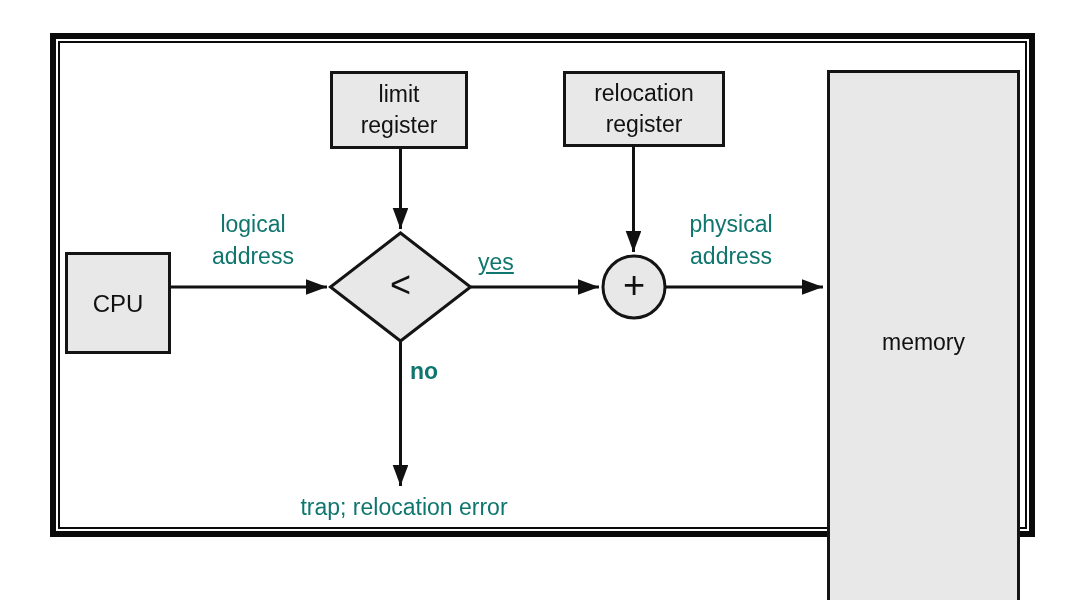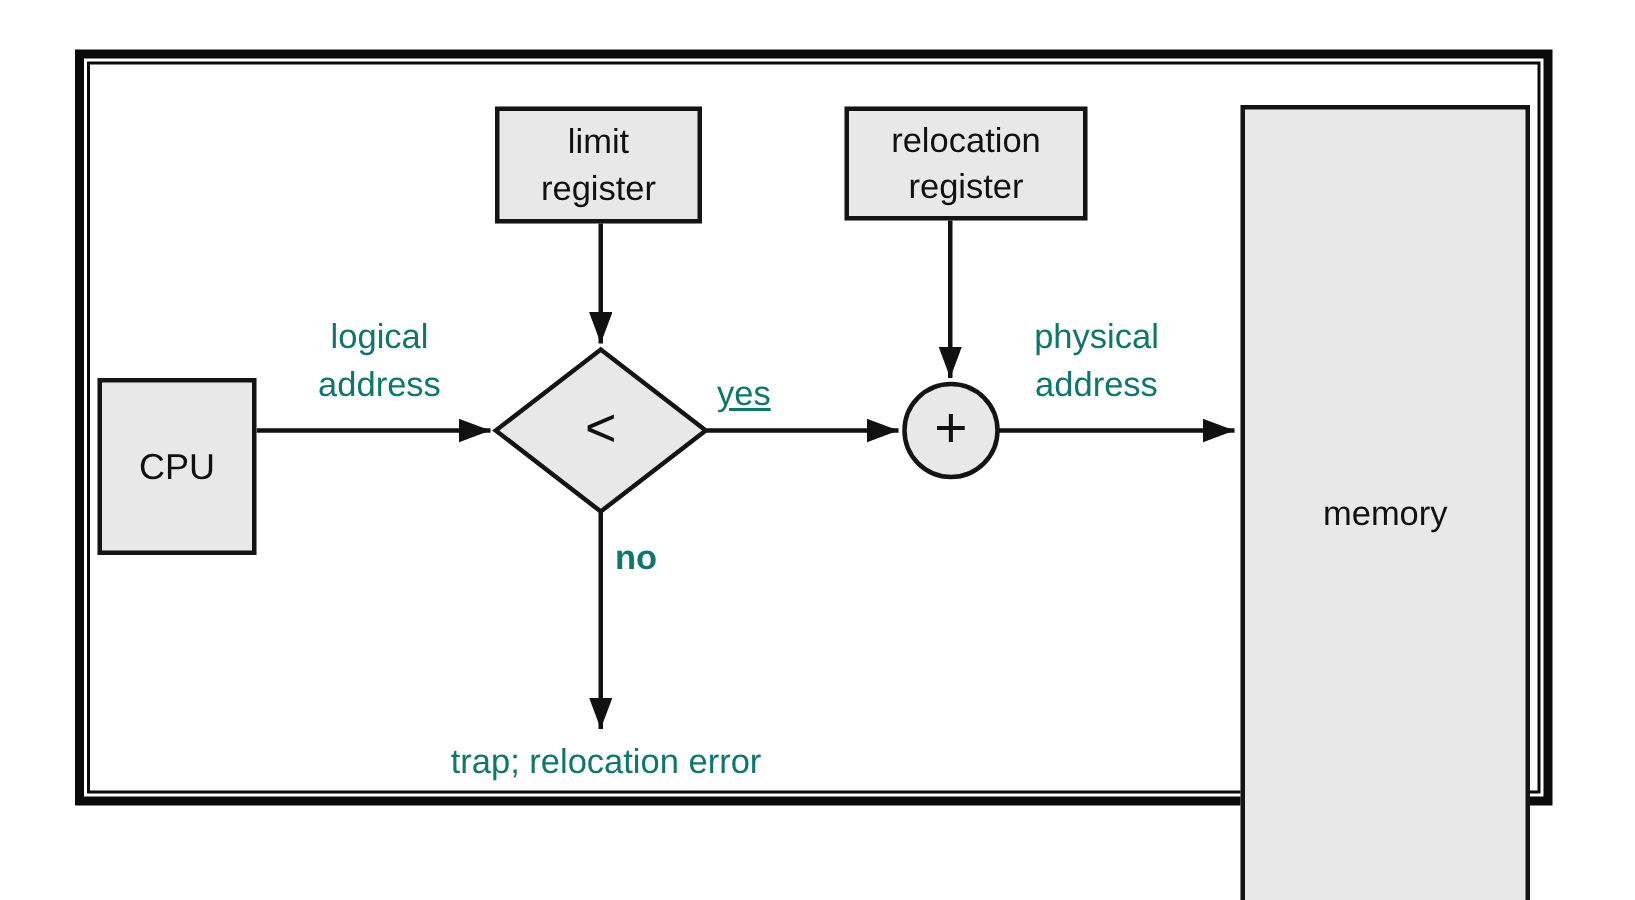--- a/index.html
+++ b/index.html
@@ -44,21 +44,21 @@
     display: flex;
     align-items: center;
     justify-content: center;
     text-align: center;
     font-size: 23px;
     line-height: 31px;
     color: #111;
     white-space: pre-line;
     margin-top: 16px;
   }
-  .cpu-box        { left: 65px;  top: 236px; width: 106px; height: 118px; font-size: 24px; }
+  .cpu-box        { left: 65px;  top: 236px; width: 106px; height: 102px; font-size: 24px; }
   .limit-box      { left: 330px; top: 55px;  width: 138px; height: 78px; }
   .relocation-box { left: 563px; top: 55px;  width: 162px; height: 76px; }
   .memory-box     { left: 827px; top: 54px;  width: 193px; height: 544px; }
   
   .edge-label {
     position: absolute;
     font-size: 23px;
     line-height: 32px;
     color: #0f766e;
     white-space: pre-line;

